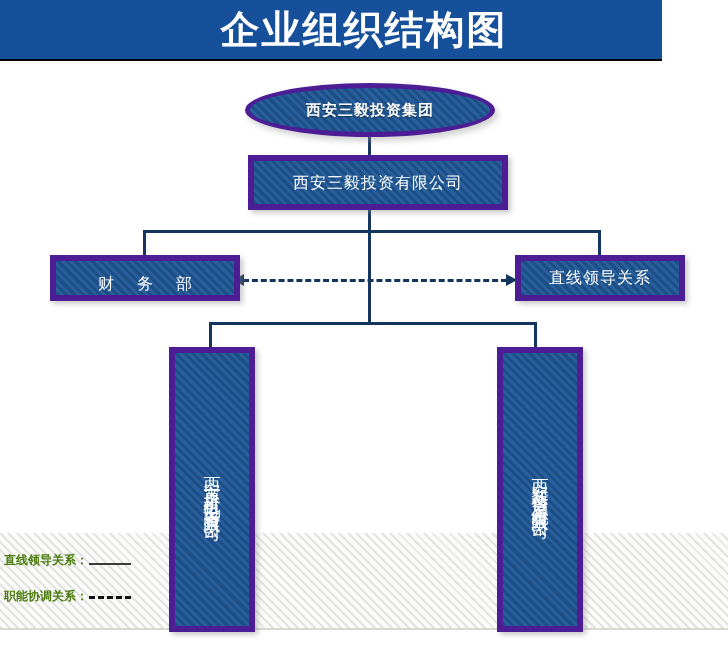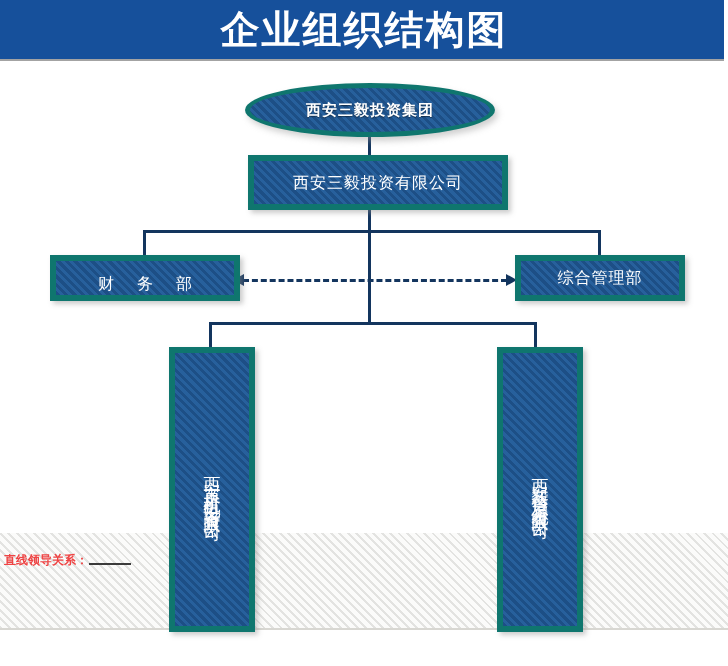--- a/index.html
+++ b/index.html
@@ -4,23 +4,23 @@
 <style>
   html,body{margin:0;padding:0;}
   body{
     width:728px;height:666px;position:relative;overflow:hidden;
     background:#ffffff;
     font-family:"DejaVu Sans","Liberation Sans",sans-serif;
   }
 
   
   #banner{
-    position:absolute;left:0;top:0;width:724px;height:61px;
+    position:absolute;left:0;top:0;width:662px;height:61px;
     background:#16509B;
-    border-bottom:2px solid #a3a3a3;
+    border-bottom:2px solid #000000;
     box-sizing:border-box;
   }
   #banner-title{
     position:absolute;left:0;top:0;width:728px;height:59px;
     display:flex;align-items:center;justify-content:center;
     color:#ffffff;font-size:39px;font-weight:bold;letter-spacing:2px;
     line-height:1;
   }
 
   
@@ -53,21 +53,21 @@
     border-right:11px solid #13355e;
   }
   #arrow-right{
     left:506px;top:274px;
     border-left:11px solid #13355e;
   }
 
   
   .node{
     position:absolute;
-    background:#0f766e;
+    background:#4c1d95;
     box-shadow:3px 3px 5px rgba(140,140,140,.45);
   }
   .node-fill{
     position:absolute;left:6px;top:6px;right:6px;bottom:6px;
     background:
       repeating-linear-gradient(45deg,
         #1d4f86 0px,#1d4f86 3px,
         #27609c 3px,#27609c 6px);
     display:flex;align-items:center;justify-content:center;
     box-sizing:border-box;
@@ -117,21 +117,21 @@
   #node-sub-left{left:169px;top:347px;}
   #node-sub-right{left:497px;top:347px;}
 
   
   #legend{
     position:absolute;left:4px;top:542px;width:160px;
     font-family:"DejaVu Serif","Liberation Serif",serif;
   }
   .legend-row{
     display:flex;align-items:center;height:36px;
-    font-size:12px;font-weight:bold;color:#ef4444;
+    font-size:12px;font-weight:bold;color:#4d7c0f;
     white-space:nowrap;
   }
   .legend-swatch{display:inline-block;width:42px;margin-left:1px;}
   #legend-solid{border-top:2px solid #3b3b3b;margin-top:8px;}
   #legend-dashed{border-top:3px dashed #111111;margin-top:2px;}
 </style>
 </head>
 <body>
 
 <div id="grey-band"></div>
@@ -169,34 +169,38 @@
 </div>
 
 <div class="node" id="node-finance">
   <div class="node-fill">
     <span class="node-label">财 务 部</span>
   </div>
 </div>
 
 <div class="node" id="node-admin">
   <div class="node-fill">
-    <span class="node-label">综合管理部</span>
+    <span class="node-label">直线领导关系</span>
   </div>
 </div>
 
 <div class="node node-vertical" id="node-sub-left">
   <div class="node-fill">
     <span class="node-label">西安市三桥机电设备有限公司</span>
   </div>
 </div>
 
 <div class="node node-vertical" id="node-sub-right">
   <div class="node-fill">
     <span class="node-label">西安毅达信息系统有限公司</span>
   </div>
 </div>
 
 <div id="legend">
   <div class="legend-row">
     <span>直线领导关系：</span>
     <span class="legend-swatch" id="legend-solid"></span>
   </div>
+  <div class="legend-row">
+    <span>职能协调关系：</span>
+    <span class="legend-swatch" id="legend-dashed"></span>
+  </div>
 </div>
 
 </body></html>

